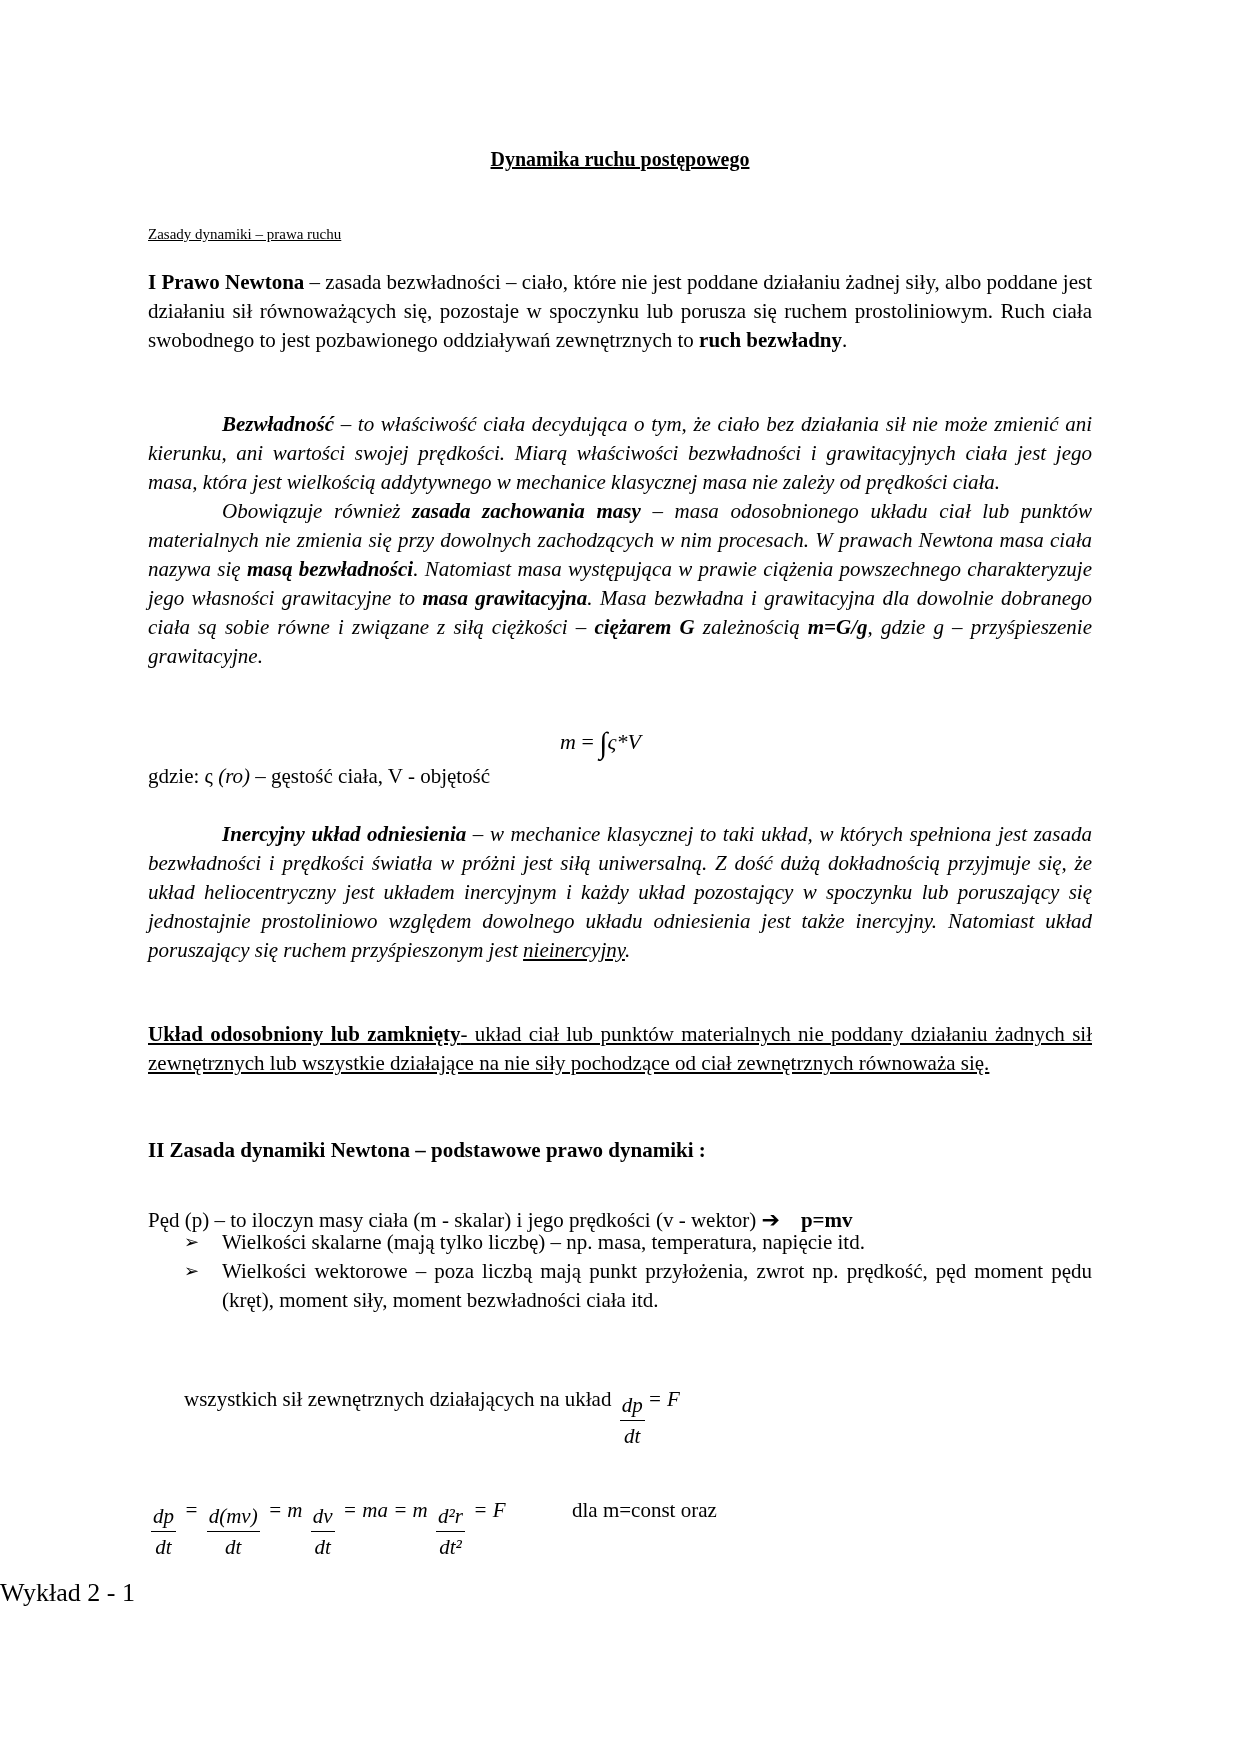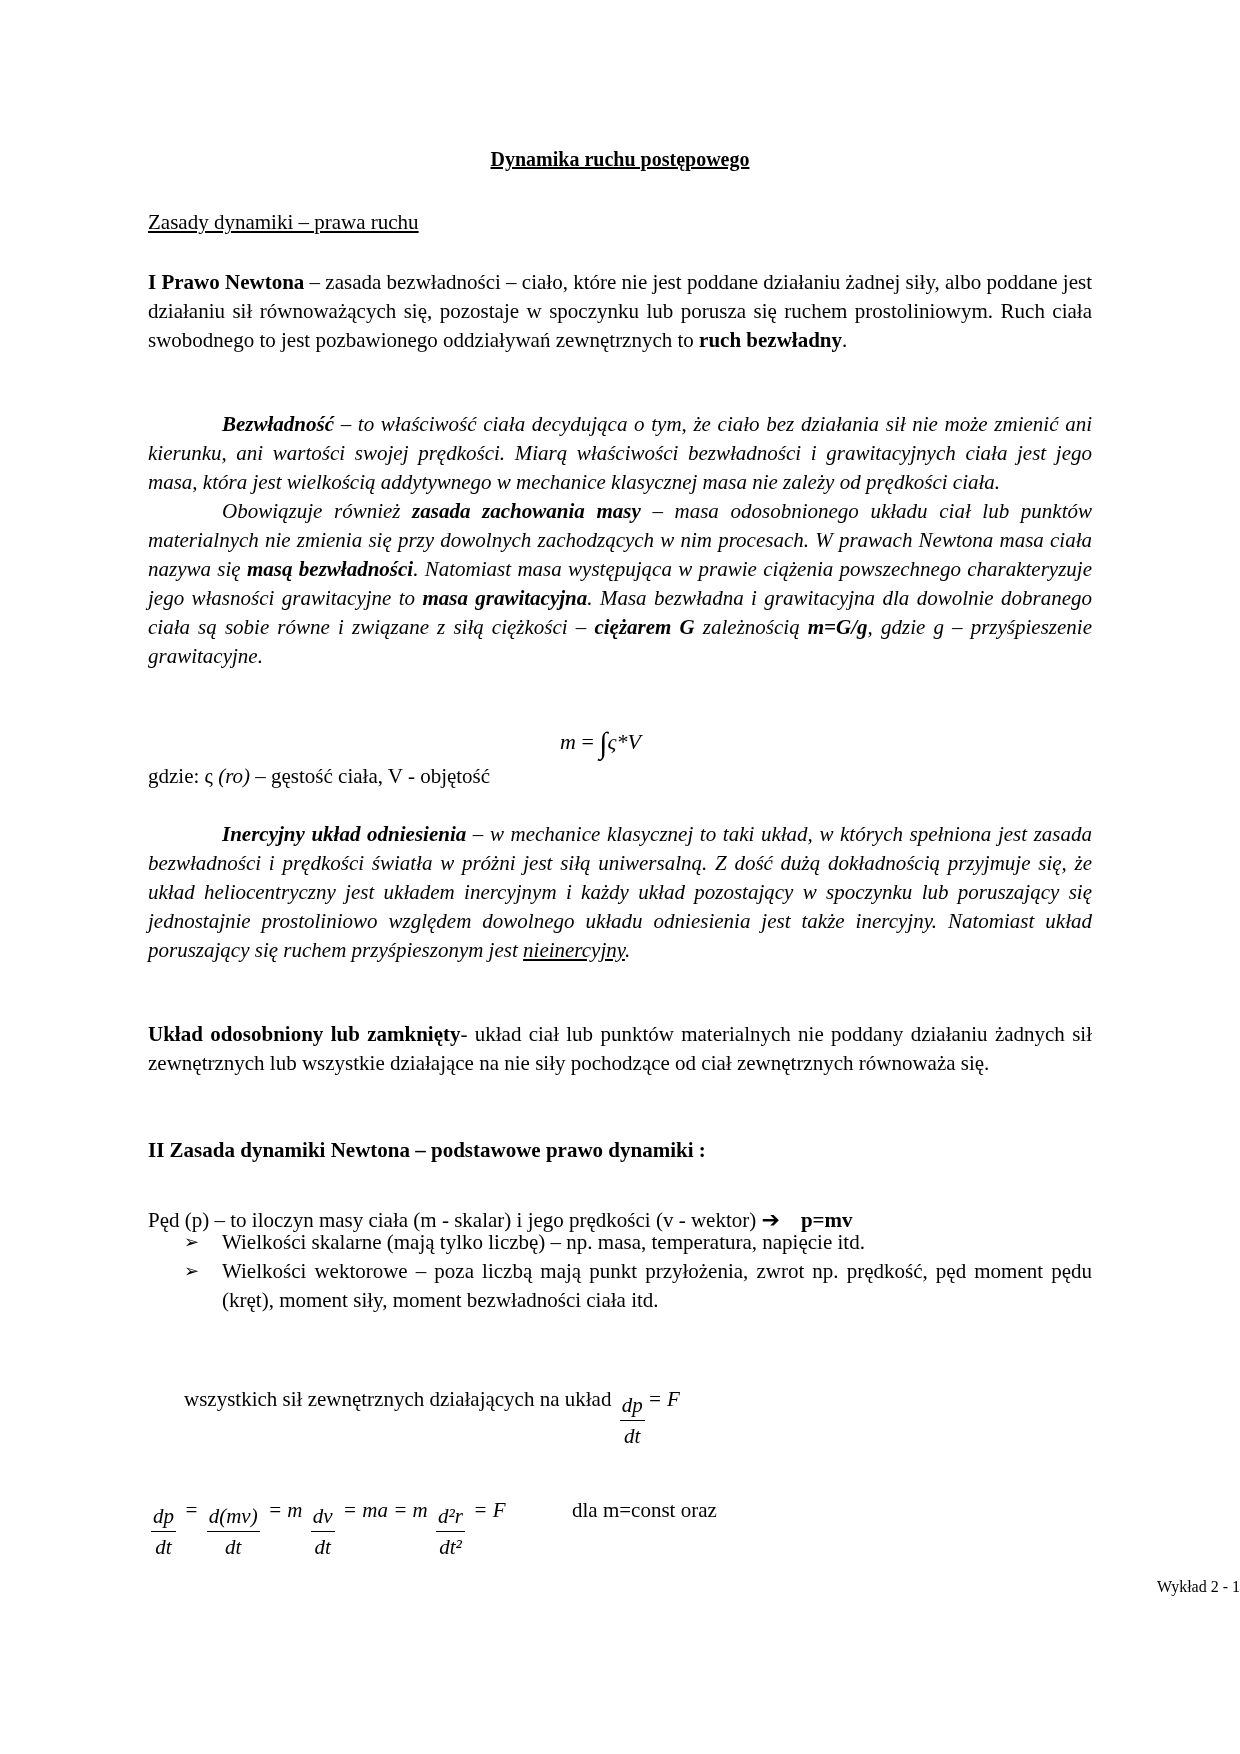--- a/index.html
+++ b/index.html
@@ -10,35 +10,35 @@
     }
     .page { position: absolute; left: 0; top: 0; width: 1240px; height: 1754px; }
     .col { position: absolute; left: 148px; width: 944px; }
     .title {
       position: absolute; top: 148px; left: 0; width: 1240px; text-align: center;
       font-weight: bold; font-size: 20px; text-decoration: underline;
     }
     .p {
       font-size: 21px; line-height: 29px; text-align: justify; margin: 0;
     }
-    .subhead { position: absolute; top: 210px; font-size: 21px; text-decoration: underline; }
+    .subhead { position: absolute; top: 226px; font-size: 15px; text-decoration: underline; }
     .indent { text-indent: 74px; font-style: italic; }
     b { font-weight: bold; }
     .u { text-decoration: underline; }
     .math { font-family: "Liberation Serif", "DejaVu Serif", serif; font-style: italic; }
     .math .up { font-style: normal; }
     .eq-center { position: absolute; left: 560px; top: 726px; font-size: 22px; }
     .integral { font-size: 30px; font-style: normal; vertical-align: -4px; }
     .frac { display: inline-block; vertical-align: middle; text-align: center; margin: 0 3px; }
     .frac .num { display: block; border-bottom: 1px solid #000; padding: 0 2px; line-height: 30px; margin-top: 39px; }
     .frac .den { display: block; padding: 0 2px; line-height: 30px; }
     .bullets { list-style: none; padding: 0; margin: 0; }
     .bullets li { position: relative; padding-left: 74px; font-size: 21px; line-height: 29px; text-align: justify; }
     .bullets li .marker { position: absolute; left: 36px; top: 0; font-size: 18px; }
-    .footer { position: absolute; top: 1578px; left: 0; width: 1240px; text-align: right; font-size: 16px; }
+    .footer { position: absolute; top: 1578px; left: 0; width: 1240px; text-align: left; font-size: 26px; }
     .arrow { font-family: "DejaVu Sans", sans-serif; font-size: 22px; font-weight: bold; }
   </style>
 </head>
 <body>
 
 <div class="page">
 
   <div class="title">Dynamika ruchu postępowego</div>
 
   <div class="col subhead">Zasady dynamiki – prawa ruchu</div>
@@ -57,21 +57,21 @@
   </div>
 
   <div class="col" style="top:762px;">
     <p class="p"><span>gdzie: </span><span>ς</span><i> (ro)</i><span> – gęstość ciała, V - objętość</span></p>
   </div>
 
   <div class="col" style="top:820px;">
     <p class="p indent"><b>Inercyjny układ odniesienia</b><span> – w mechanice klasycznej to taki układ, w których spełniona jest zasada bezwładności i prędkości światła w próżni jest siłą uniwersalną. Z dość dużą dokładnością przyjmuje się, że układ heliocentryczny jest układem inercyjnym i każdy układ pozostający w spoczynku lub poruszający się jednostajnie prostoliniowo względem dowolnego układu odniesienia jest także inercyjny. Natomiast układ poruszający się ruchem przyśpieszonym jest </span><span class="u">nieinercyjny</span><span>.</span></p>
   </div>
 
-  <div class="col" style="top:1020px;">
+  <div class="col" style="top:1020px;text-decoration:underline;">
     <p class="p"><b>Układ odosobniony lub zamknięty</b><span>- układ ciał lub punktów materialnych nie poddany działaniu żadnych sił zewnętrznych lub wszystkie działające na nie siły pochodzące od ciał zewnętrznych równoważa się.</span></p>
   </div>
 
   <div class="col" style="top:1136px;">
     <p class="p"><b>II Zasada dynamiki Newtona – podstawowe prawo dynamiki :</b></p>
     <p class="p" style="text-align:left;margin-top:40px;"><span>Pęd (p) – to iloczyn masy ciała (m - skalar) i jego prędkości (v - wektor) </span><span class="arrow">➔</span>&nbsp;&nbsp;&nbsp;&nbsp;<b>p=mv</b></p>
   </div>
 
   <div class="col" style="top:1228px;">
     <ul class="bullets">

